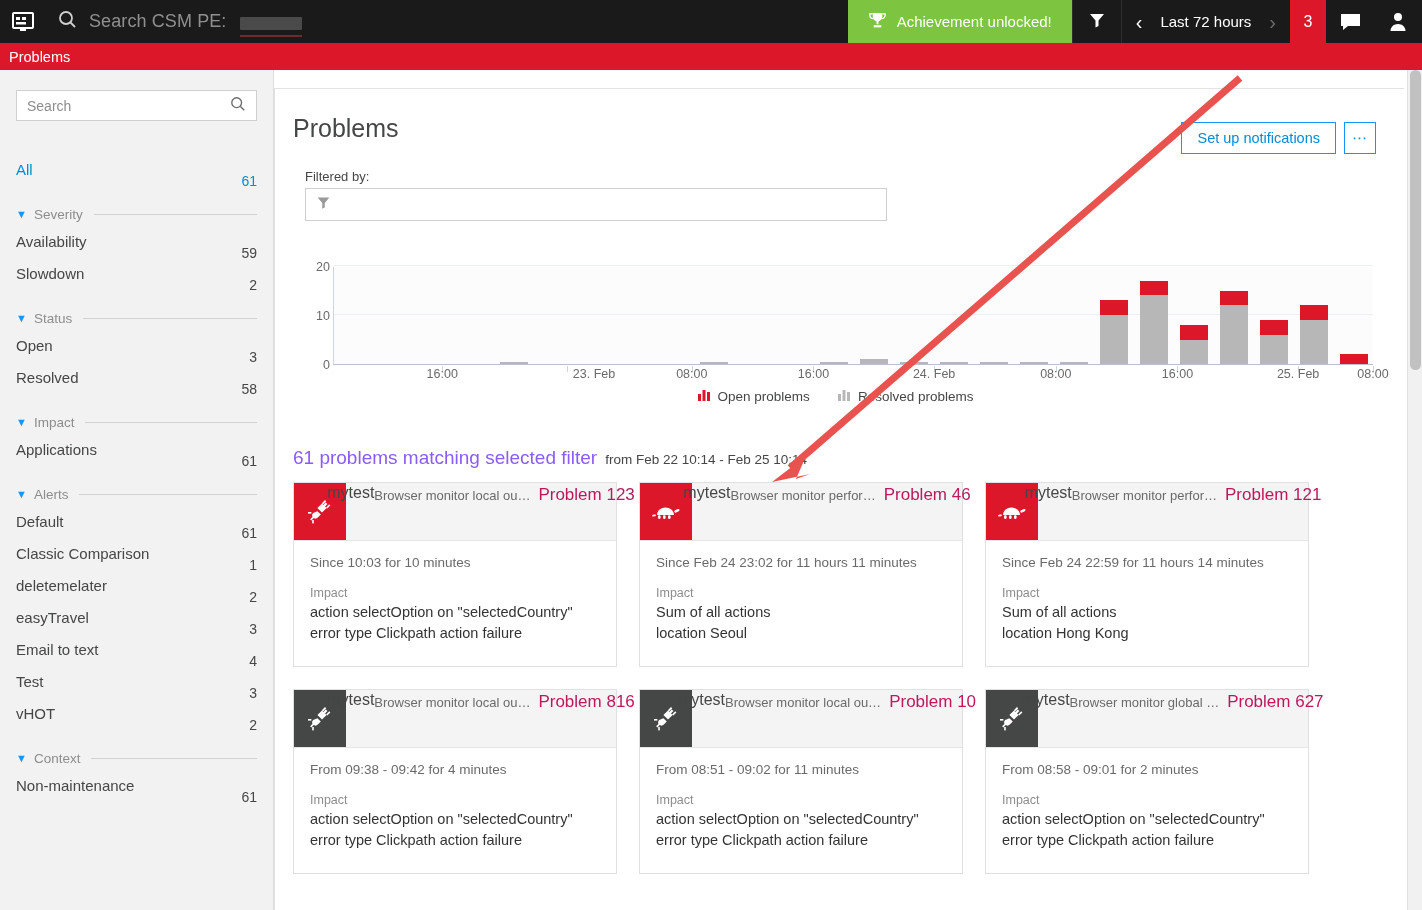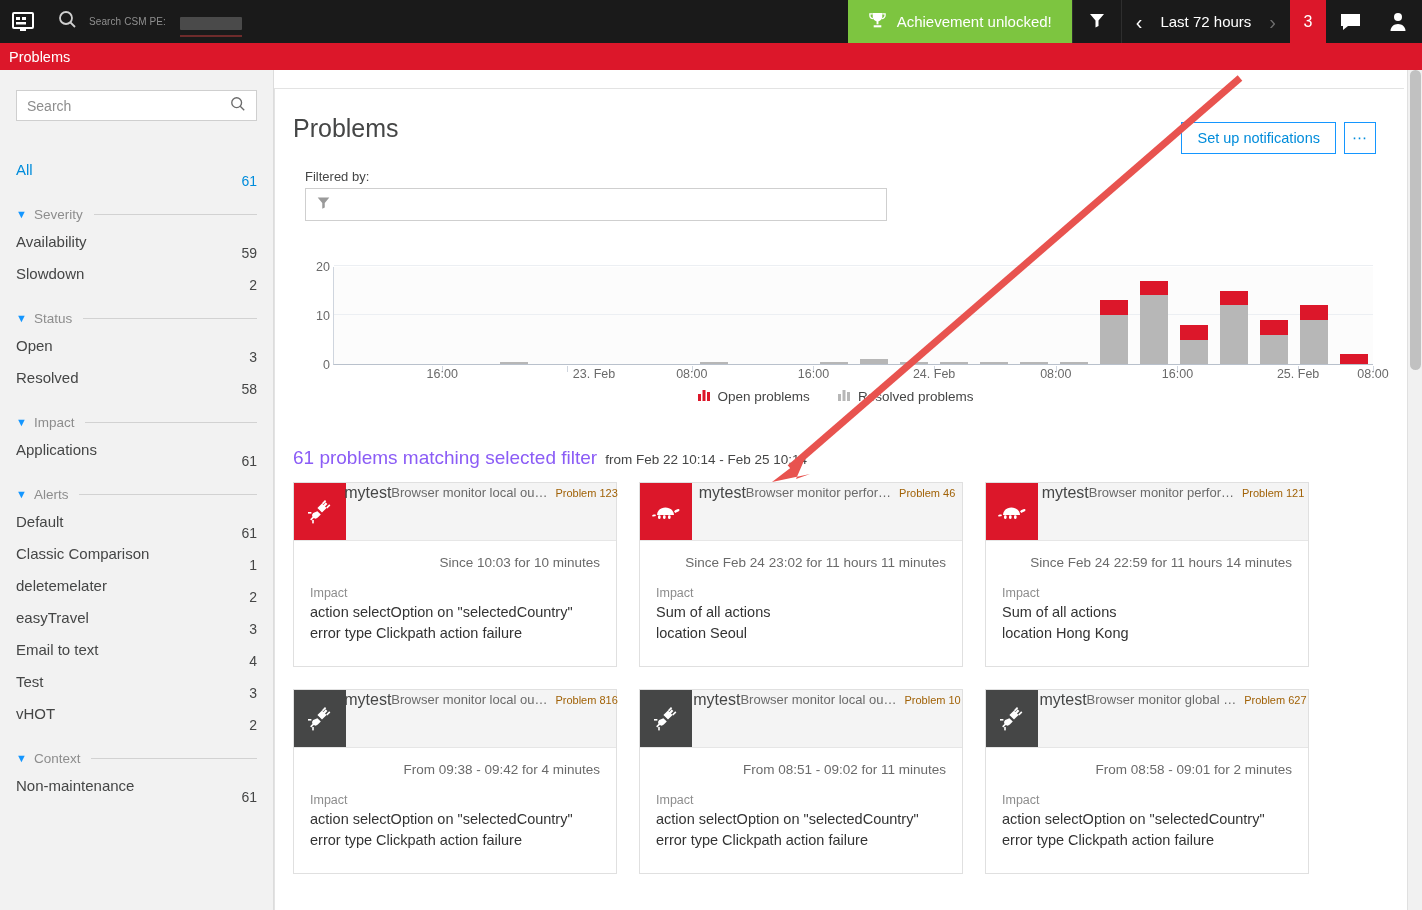--- a/index.html
+++ b/index.html
@@ -17,21 +17,21 @@
     background: #1a1a1a;
     display: flex; align-items: stretch;
   }
   .tb-logo {
     width: 46px; display: flex; align-items: center; justify-content: center;
   }
   .tb-search {
     flex: 1; display: flex; align-items: center; gap: 12px; padding-left: 12px;
   }
   .tb-search-text {
-    color: #8f8f8f; font-size: 10px; letter-spacing: .1px;
+    color: #8f8f8f; font-size: 18px; letter-spacing: .1px;
   }
   .tb-redact {
     display: inline-block; width: 62px; height: 13px;
     background: #4a4a4a; border-radius: 1px;
     position: relative; top: 2px; margin-left: 2px;
   }
   .tb-redact::after {
     content: ""; position: absolute; left: 0; top: 18px;
     width: 62px; height: 2px; background: #6e2b2b;
   }
@@ -233,23 +233,23 @@
   }
   .card-title { font-size: 16px; color: #454646; line-height: 1.2; }
   .card-sub {
     display: flex; align-items: baseline; justify-content: space-between;
     gap: 8px; margin-top: 2px;
   }
   .card-sub .entity {
     font-size: 13px; color: #6a6a6a;
     overflow: hidden; text-overflow: ellipsis; white-space: nowrap;
   }
-  .card-sub .pid { font-size: 11px; color: #a16207; white-space: nowrap; }
+  .card-sub .pid { font-size: 17px; color: #be185d; white-space: nowrap; }
   .card-body { padding: 14px 16px 22px 16px; }
-  .card-time { font-size: 13.5px; color: #6a6a6a; margin-bottom: 16px; text-align: right; }
+  .card-time { font-size: 13.5px; color: #6a6a6a; margin-bottom: 16px; }
   .card-impact-label { font-size: 12.5px; color: #8d8d8d; margin-bottom: 2px; }
   .card-impact-line { font-size: 14.5px; color: #333; line-height: 1.45; }
 
   
   .arrow-svg {
     position: absolute; left: 0; top: 0;
     width: 1422px; height: 910px;
     pointer-events: none;
   }
 

